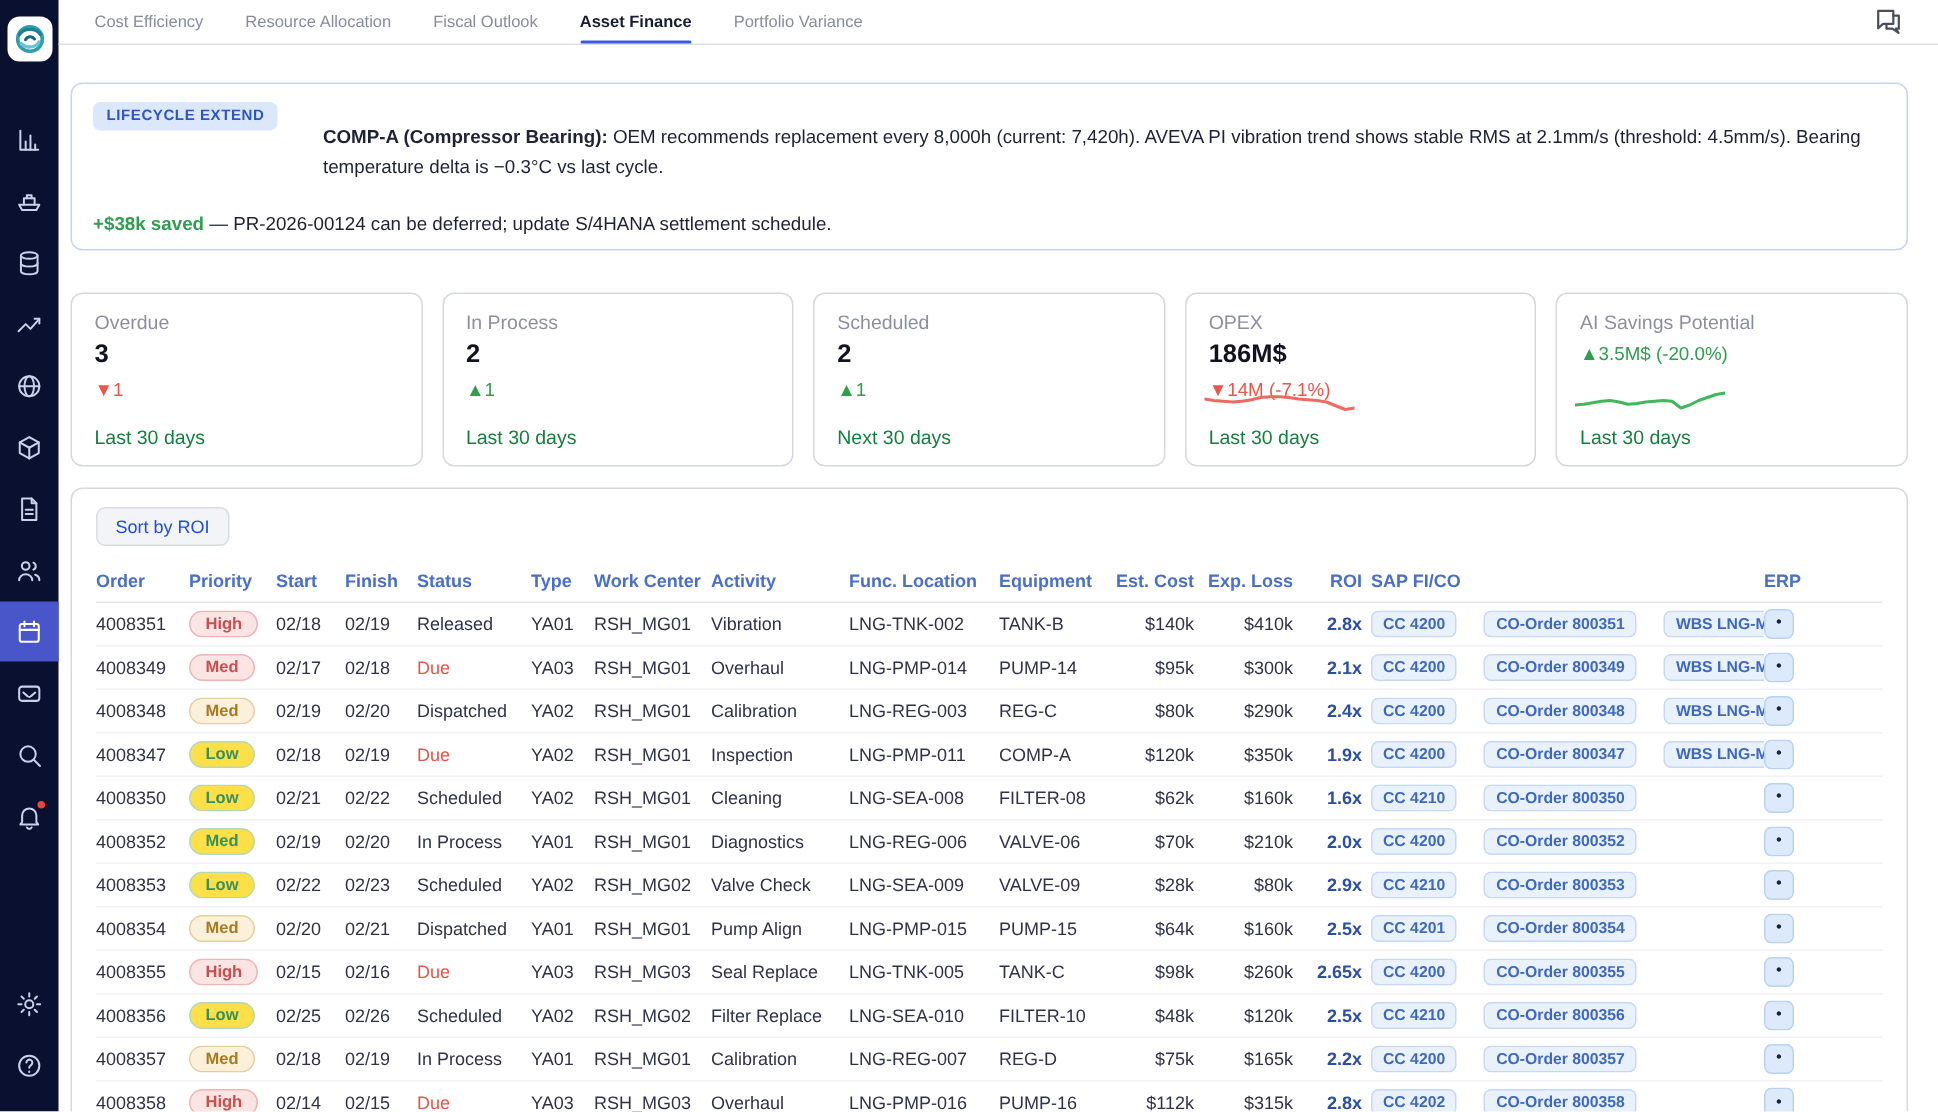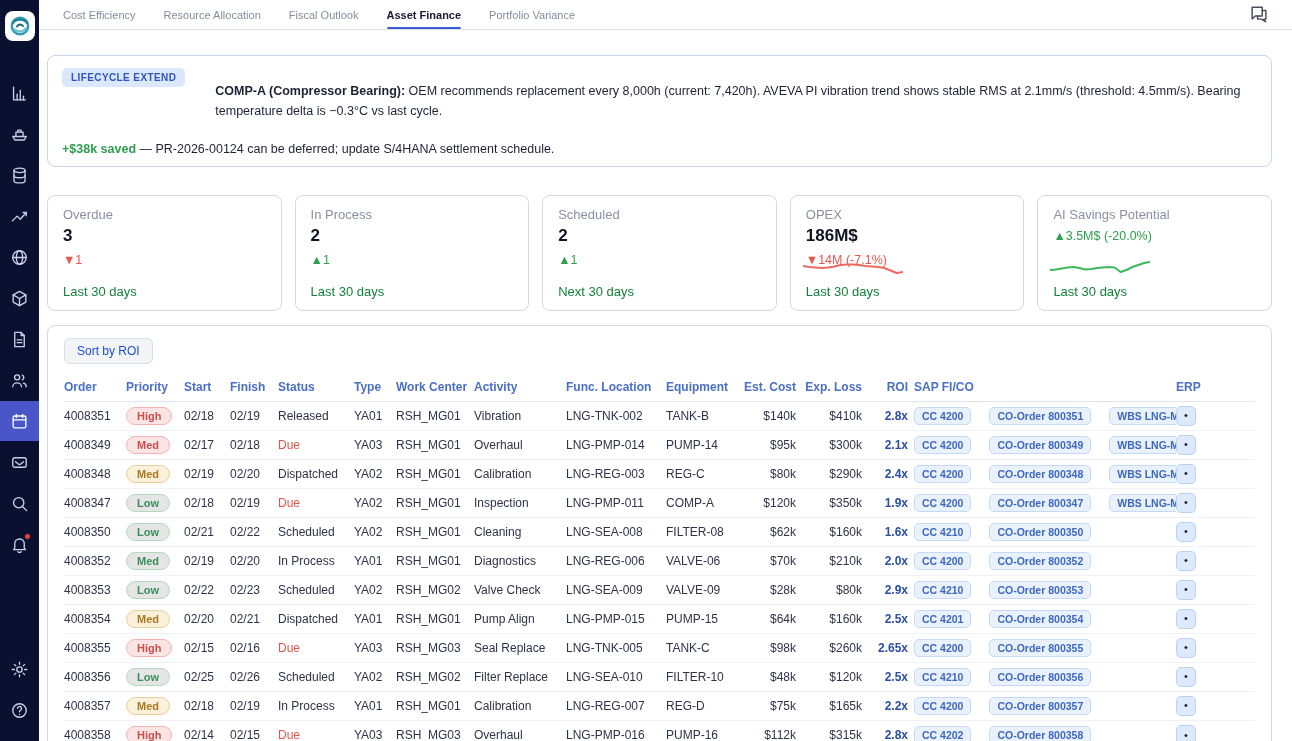--- a/index.html
+++ b/index.html
@@ -111,21 +111,21 @@
   .td { font-size:12px; color:#2e3347; white-space:nowrap; overflow:hidden; }
   .ta-r { text-align:right; padding-right:6px; }
   .td.due { color:#e0554a; }
   .td.roi { font-weight:700; color:#2b4fa5; }
   .pill {
     display:inline-block; font-size:11px; font-weight:700;
     padding:2px 10px; border-radius:10px; border:1px solid;
   }
   .pill.red    { background:#fbe4e4; border-color:#f0b4b4; color:#c94f4f; }
   .pill.yellow { background:#fbf0d9; border-color:#e6cf9f; color:#a8791f; }
-  .pill.green  { background:#e5e5e5; border-color:#b2d9bd; color:#3a8f5c; }
+  .pill.green  { background:#fde047; border-color:#b2d9bd; color:#3a8f5c; }
   .sap-cell { display:flex; gap:18px; align-items:center; }
   .chip {
     font-size:10.5px; font-weight:600; color:#3e68c0; cursor:pointer;
     background:#e9f1fc; border:1px solid #c6d9f4; border-radius:5px;
     padding:2px 7px; white-space:nowrap;
   }
   .erp-btn {
     width:20px; height:20px; border-radius:5px; cursor:pointer;
     background:#ddeafc; border:1px solid #b9d2f2;
     display:flex; align-items:center; justify-content:center;

